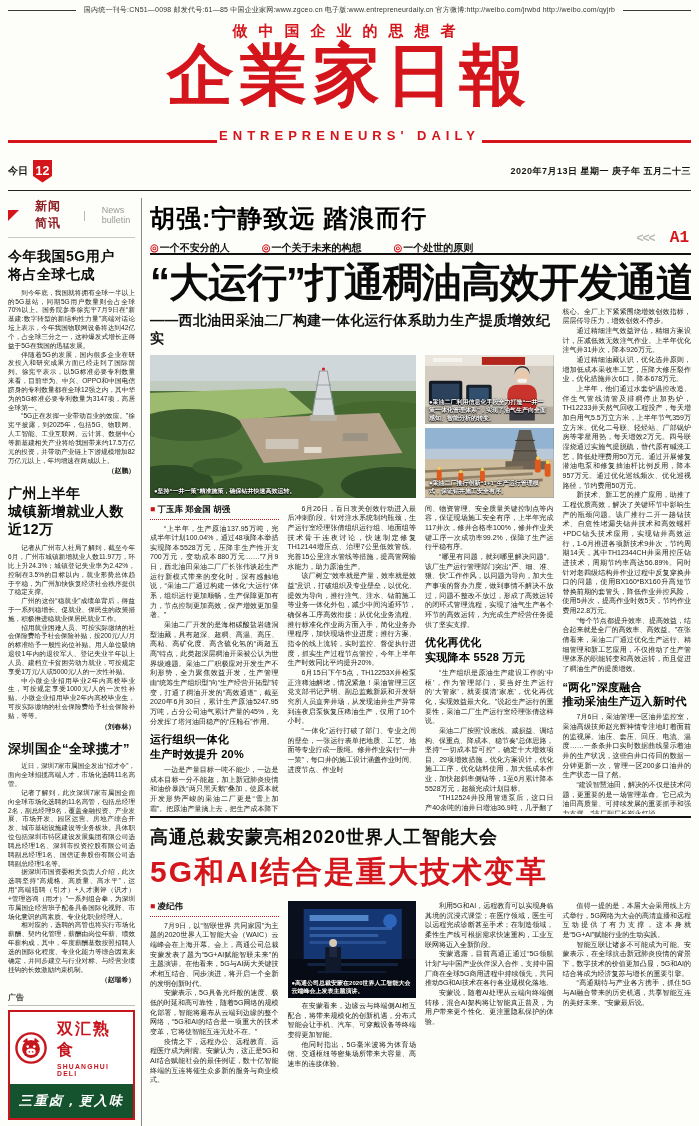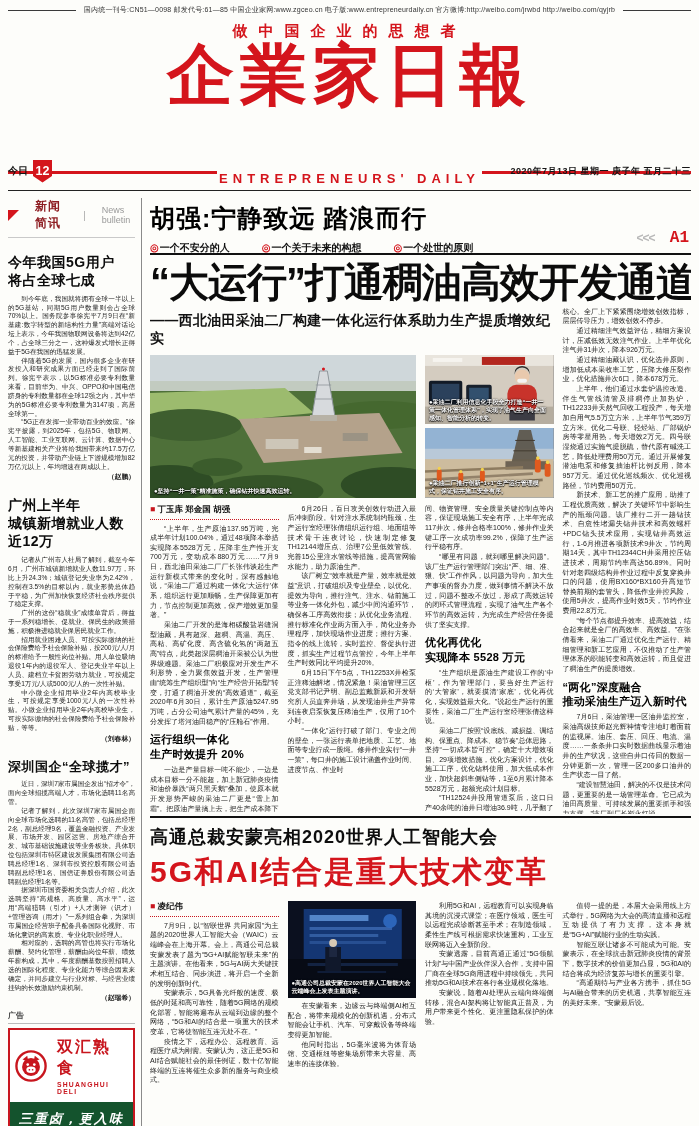--- a/index.html
+++ b/index.html
@@ -6,42 +6,42 @@
   body{width:699px;height:1126px;background:#f3f2ee;font-family:"Liberation Sans",sans-serif;-webkit-font-smoothing:antialiased;}
   #page{position:relative;width:699px;height:1126px;background:#fdfdfa;overflow:hidden;color:#1a1a1a;}
 
   
   .topbar{position:absolute;top:5px;left:8px;right:8px;display:flex;align-items:center;gap:8px;}
   .topbar .hline{flex:1;border-top:1.5px solid #3a3a3a;}
   .topbar .txt{font-size:7px;color:#333;white-space:nowrap;letter-spacing:.2px;}
   .slogan{position:absolute;top:22px;left:0;width:100%;text-align:center;color:#d4151c;font-size:15px;font-weight:900;letter-spacing:11px;}
   .mast{position:absolute;top:38px;left:0;width:100%;text-align:center;color:#d4151c;
         font-family:"DejaVu Serif",serif;font-size:67px;font-weight:900;letter-spacing:6px;line-height:1.1;}
-  .mastrule{position:absolute;top:128px;left:8px;right:8px;display:flex;align-items:flex-start;gap:2px;margin-top:43px;}
+  .mastrule{position:absolute;top:128px;left:8px;right:8px;display:flex;align-items:flex-end;gap:2px;}
   .mastrule .rline{flex:1;border-top:3.5px solid #d4151c;}
   .mastrule .etxt{color:#d4151c;font-size:13px;font-weight:900;letter-spacing:5px;white-space:nowrap;}
 
   .dateline{position:absolute;top:158px;left:8px;right:8px;height:26px;display:flex;align-items:center;font-size:8.5px;font-weight:700;color:#151515;}
   .dl-today{font-size:10px;font-weight:900;}
   .badge{width:19px;height:23px;margin:0 5px;background:#d4151c;color:#fff;font-weight:900;font-size:12.5px;
          display:flex;align-items:center;justify-content:center;clip-path:polygon(0 0,100% 0,100% 72%,50% 100%,0 72%);text-align:center;}
   .dl-right{margin-left:auto;font-size:9px;font-weight:800;letter-spacing:.5px;}
   .dlrule{position:absolute;top:190px;left:8px;right:8px;border-top:1.5px solid #222;}
 
   .vrule{position:absolute;left:141px;top:198px;height:928px;border-left:1px solid #8a8a8a;}
 
   
   .sidebar{position:absolute;left:8px;top:198px;width:127px;height:928px;overflow:hidden;}
   .sb-head{display:flex;align-items:center;gap:16px;}
   .tri{width:0;height:0;border-top:11px solid #d4151c;border-right:11px solid transparent;}
   .sb-title{color:#8e1d22;font-weight:900;font-size:12px;letter-spacing:1px;}
   .sb-sep{color:#aaa;font-size:10px;}
   .sb-title-en{color:#9a9a9a;font-size:9px;}
   .sb-rule{border-top:1px solid #c9c9c9;margin:5px 0 2px;}
-  .sb-article h3{margin:16px 0 5px;font-size:14px;font-weight:900;line-height:1.28;color:#0c0c0c;white-space:pre-line;letter-spacing:.5px;}
+  .sb-article h3{margin:10px 0 5px;font-size:14px;font-weight:900;line-height:1.28;color:#0c0c0c;white-space:pre-line;letter-spacing:.5px;}
   .sb-article h3.small{font-size:13px;}
   .sb-body{font-size:6.6px;line-height:1.34;color:#222;}
   .para{margin:0;text-indent:2em;text-align:justify;}
   .para.cont{text-indent:0;}
   .sig{text-align:right;font-weight:800;font-size:6.8px;margin-top:1px;}
 
   .ad-label{margin-top:8px;font-size:8px;color:#444;border-bottom:1px solid #bbb;padding-bottom:2px;font-weight:700;}
   .ad-box{margin-top:4px;border:2px solid #c8161e;background:#fff;}
   .ad-top{display:flex;align-items:center;gap:10px;padding:7px 5px;}
   .ad-brand{display:flex;flex-direction:column;}

